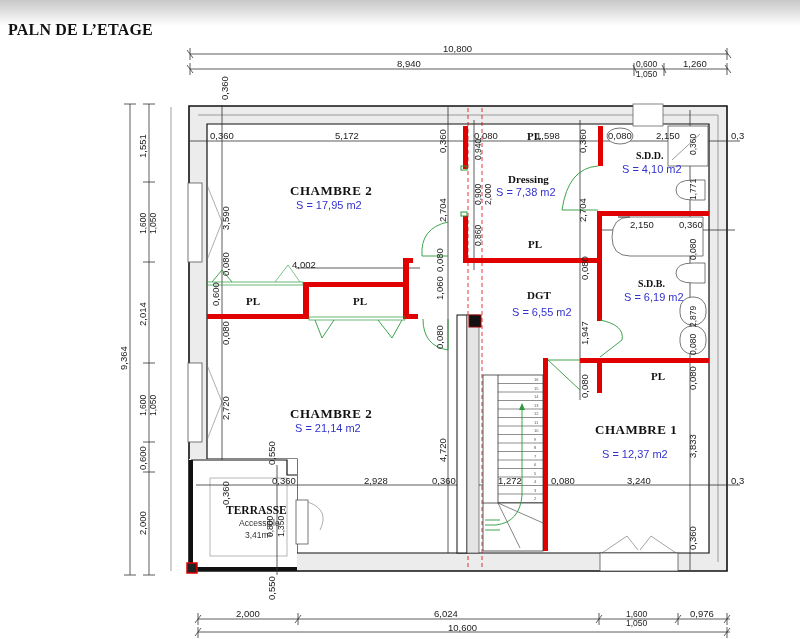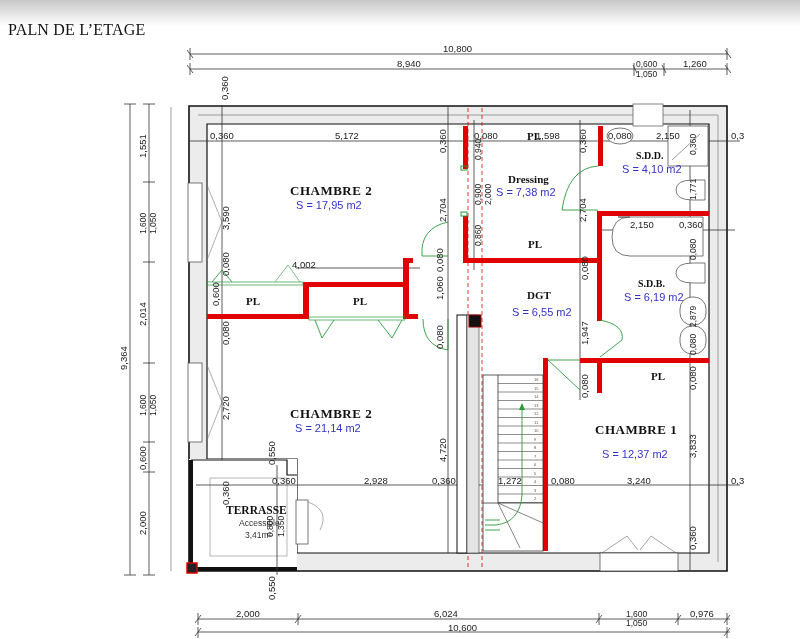--- a/index.html
+++ b/index.html
@@ -9,20 +9,21 @@
     font-family: "Liberation Sans", sans-serif;
   }
   .topbar {
     position: absolute; left: 0; top: 0; width: 800px; height: 26px;
     background: linear-gradient(#c8c8c8, #ffffff);
   }
   .page-title {
     position: absolute; left: 8px; top: 21px;
     font-family: "Liberation Serif", serif; font-size: 16px; color: #111;
     letter-spacing: 0.2px;
+    font-weight: bold;
   }
   svg#plan { position: absolute; left: 0; top: 0; }
   .dim { font-family: "Liberation Sans", sans-serif; font-size: 9.5px; fill: #222; }
   .dim-sm { font-family: "Liberation Sans", sans-serif; font-size: 8.5px; fill: #222; }
   .room { font-family: "Liberation Serif", serif; font-weight: bold; font-size: 13px; fill: #111; letter-spacing: 0.5px; }
   .room-sm { font-family: "Liberation Serif", serif; font-weight: bold; font-size: 10px; fill: #111; }
   .area { font-family: "Liberation Sans", sans-serif; font-size: 11px; fill: #3333cc; }
   .tiny { font-family: "Liberation Sans", sans-serif; font-size: 8.5px; fill: #333; }
   .step { font-family: "Liberation Sans", sans-serif; font-size: 4px; fill: #555; }
   .dl { stroke: #333; stroke-width: 0.8; fill: none; }

